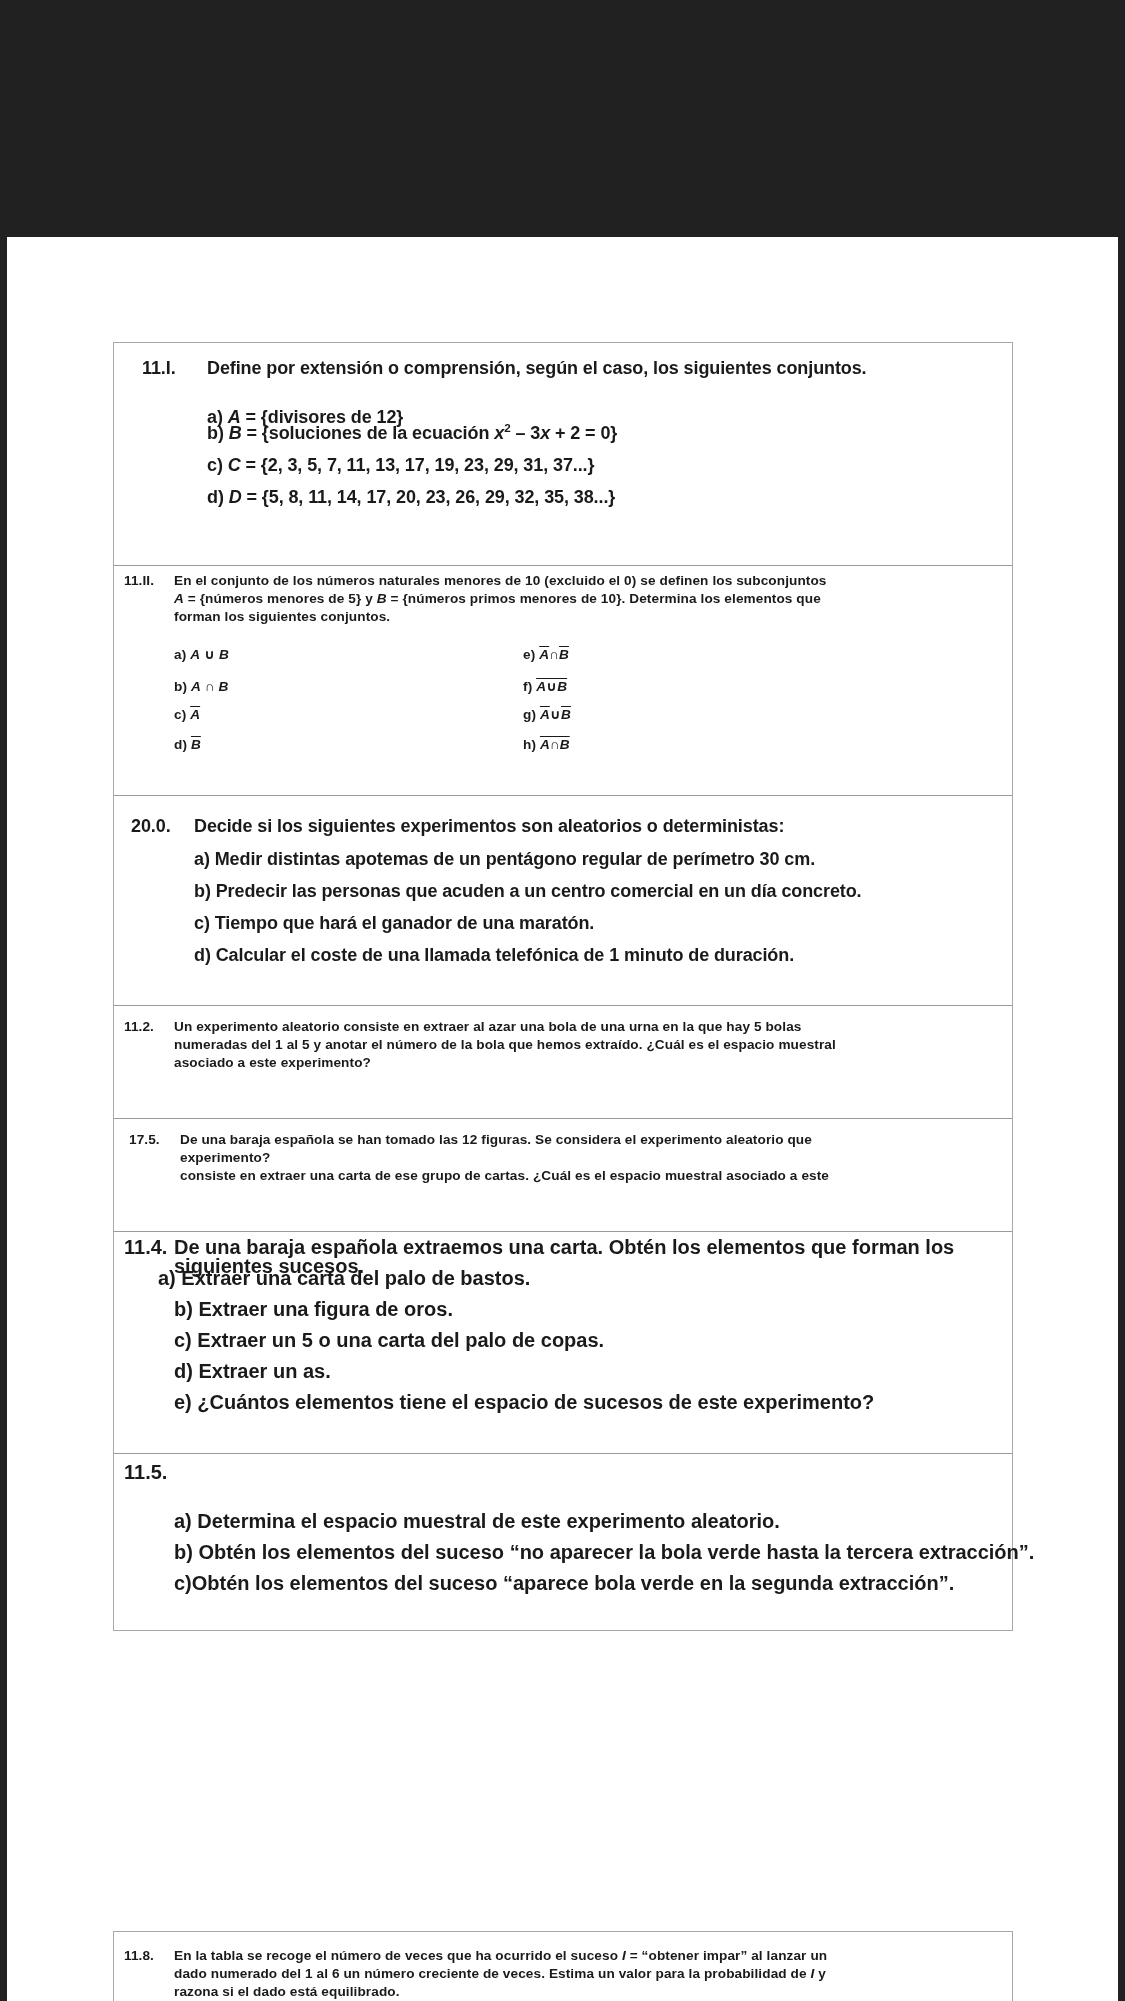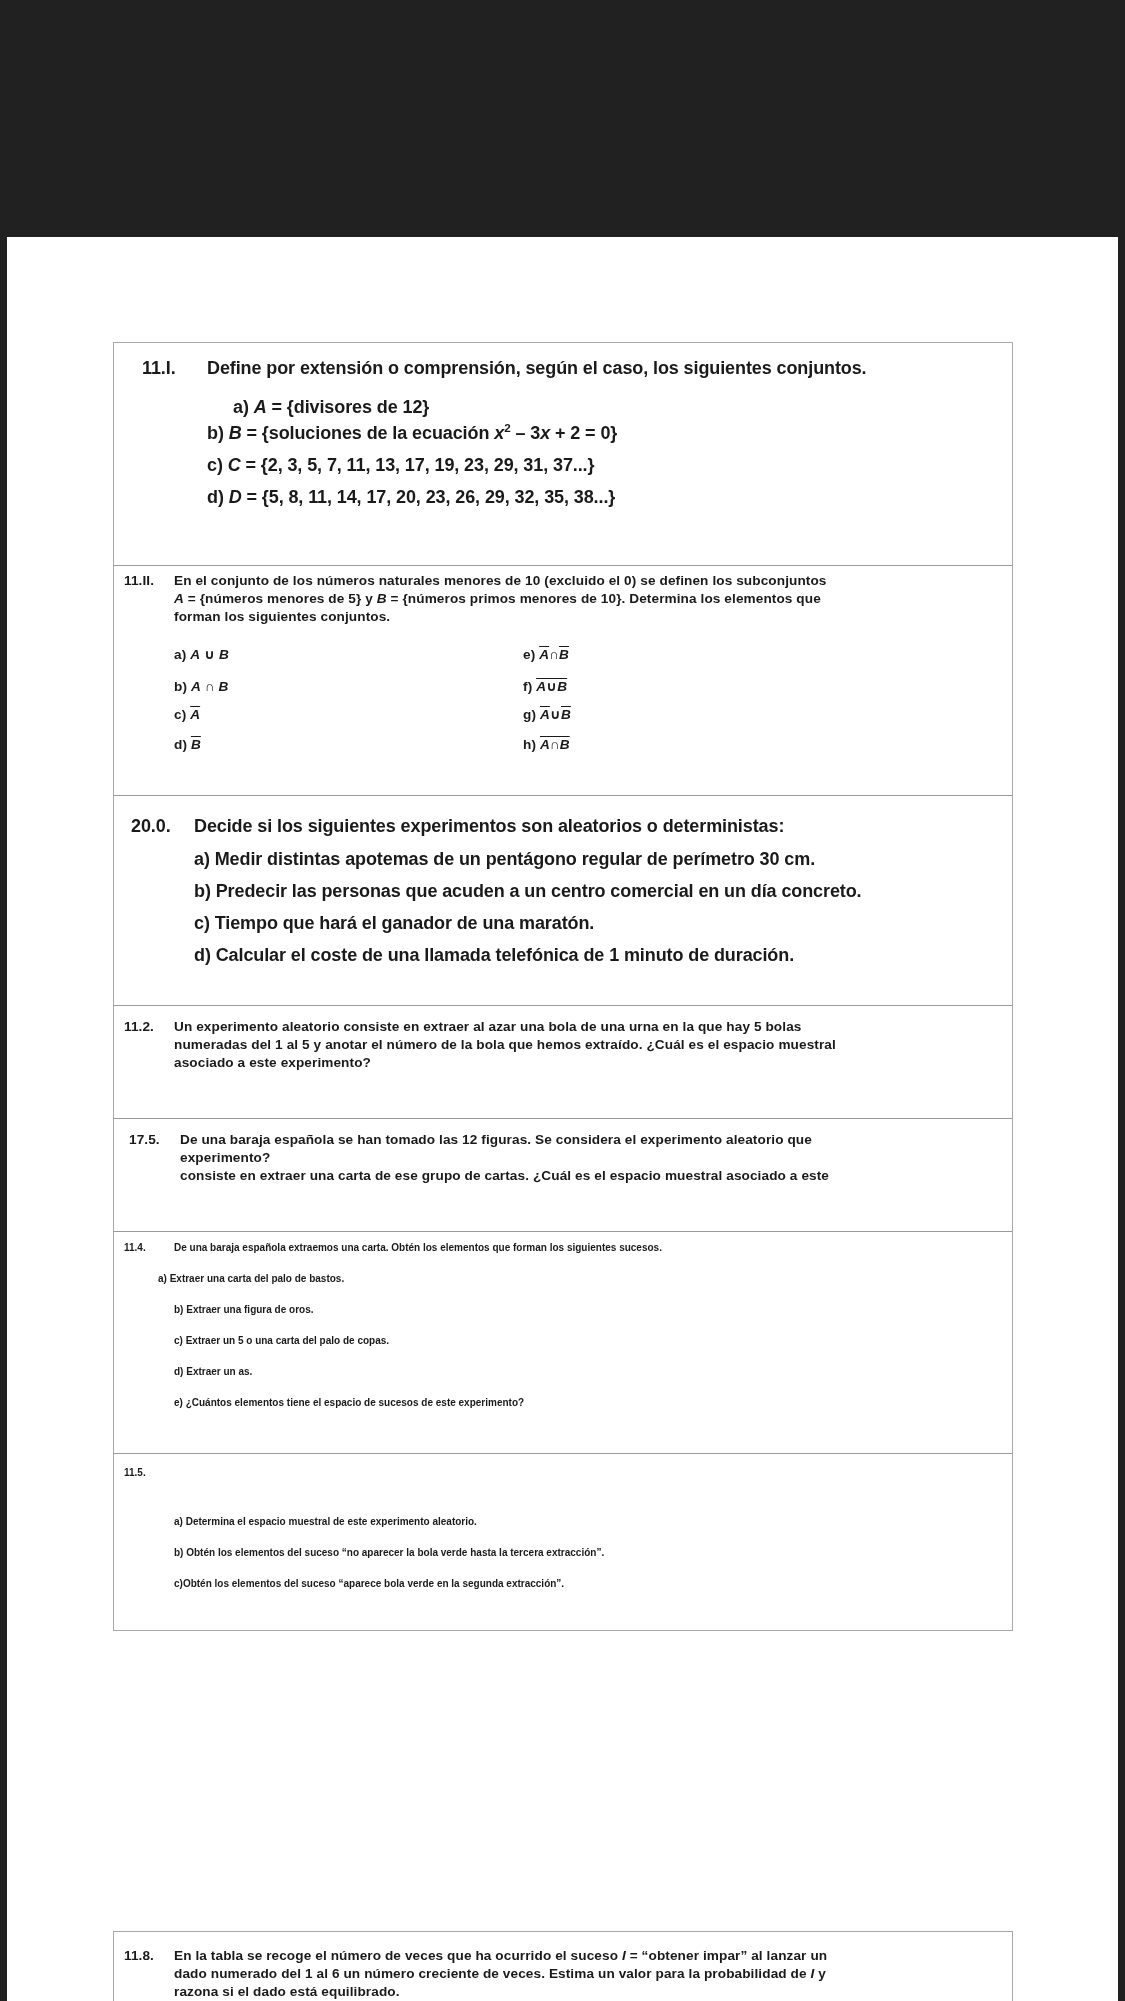--- a/index.html
+++ b/index.html
@@ -21,33 +21,33 @@
   .q-text { position: absolute; font-weight: bold; }
   .item { position: absolute; font-weight: bold; white-space: nowrap; }
   .it { font-style: italic; }
   .ov { text-decoration: overline; font-style: italic; }
   sup { font-size: 0.65em; vertical-align: super; line-height: 0; }
 
   
   .lg { font-size: 18px; letter-spacing: -0.1px; }
   
   .sm { font-size: 13.6px; line-height: 18px; letter-spacing: 0.1px; }
-  .md { font-size: 10px; line-height: 19px; }
+  .md { font-size: 20px; line-height: 19px; }
   .justify { text-align: justify; text-align-last: left; }
 </style>
 </head>
 <body>
 
 <div class="page page1">
   <div class="box">
 
     <div class="section first" style="top:0; height:174px;">
       <span class="q-num lg" style="left:28px; top:15px;">11.I.</span>
       <span class="q-text lg" style="left:93px; top:15px;">Define por extensión o comprensión, según el caso, los siguientes conjuntos.</span>
-      <span class="item lg" style="left:93px; top:54px;margin-left:26px;">
+      <span class="item lg" style="left:93px; top:64px;">
         <span>a)</span> <span class="it">A</span><span> = {divisores de 12}</span>
       </span>
       <span class="item lg" style="left:93px; top:80px;">
         <span>b)</span> <span class="it">B</span><span> = {soluciones de la ecuación </span><span class="it">x</span><sup>2</sup><span> – 3</span><span class="it">x</span><span> + 2 = 0}</span>
       </span>
       <span class="item lg" style="left:93px; top:112px;">
         <span>c)</span> <span class="it">C</span><span> = {2, 3, 5, 7, 11, 13, 17, 19, 23, 29, 31, 37...}</span>
       </span>
       <span class="item lg" style="left:93px; top:144px;">
         <span>d)</span> <span class="it">D</span><span> = {5, 8, 11, 14, 17, 20, 23, 26, 29, 32, 35, 38...}</span>

